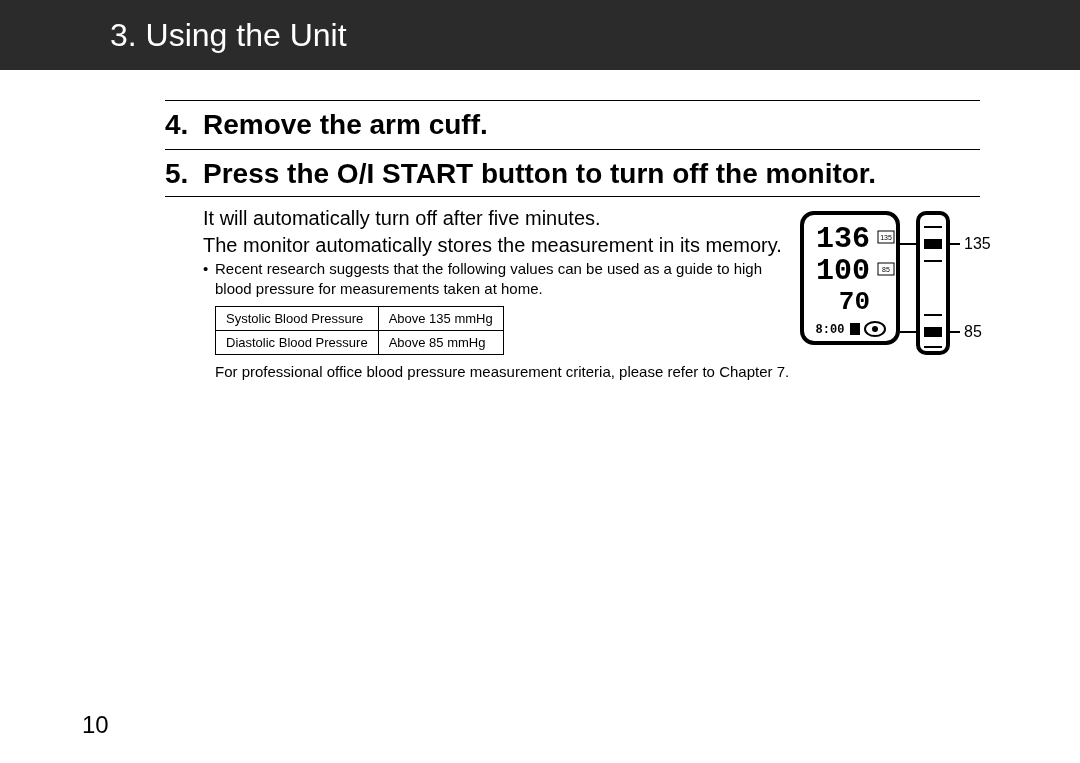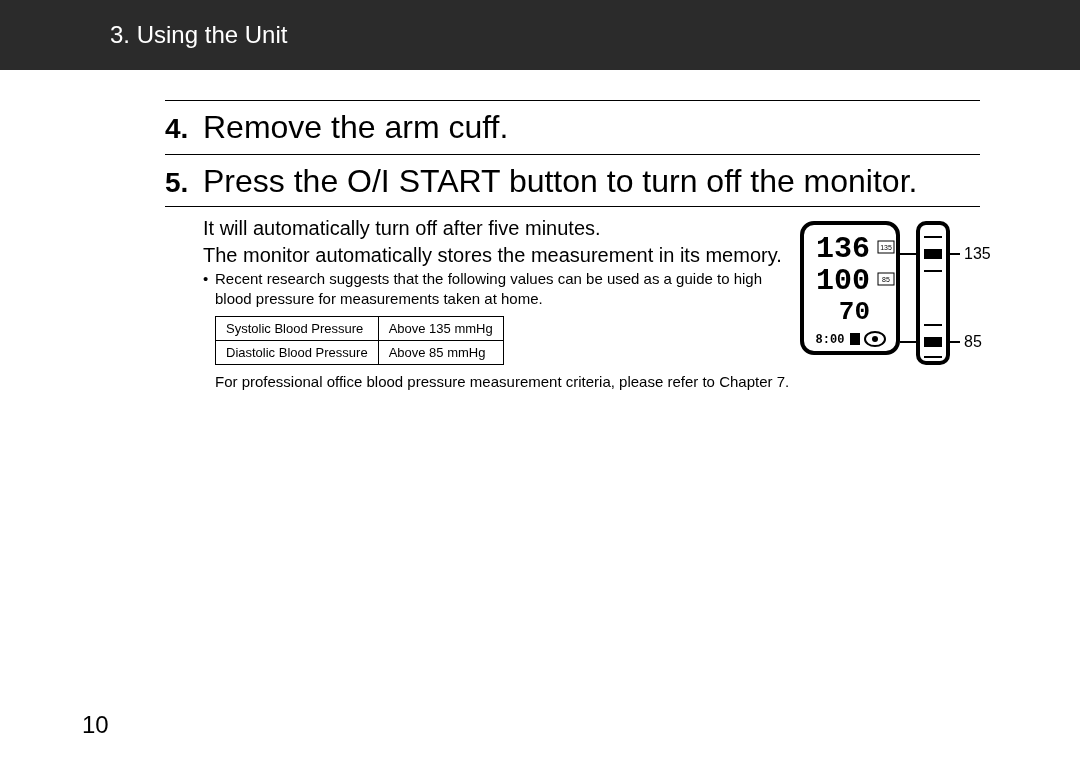--- a/index.html
+++ b/index.html
@@ -1,24 +1,24 @@
 <!DOCTYPE html>
 <html><head>
 <meta charset="utf-8">
 <style>
   * { box-sizing: border-box; margin: 0; padding: 0; }
   html, body { width: 1080px; height: 763px; background: #fff; font-family: Arial, Helvetica, sans-serif; color: #000; }
   .page { width: 1080px; height: 763px; position: relative; }
   .header-bar { background: #2b2b2b; color: #fff; height: 70px; width: 100%; display: flex; align-items: center; padding-left: 110px; }
-  .header-bar .title { font-size: 24px; font-weight: 400; }
+  .header-bar .title { font-size: 32px; font-weight: 400; }
   .content { padding: 30px 100px 0 165px; }
   .step { border-top: 1.5px solid #000; padding: 8px 0 6px 0; display: flex; align-items: baseline; }
   .step + .step { margin-top: 2px; }
   .step-num { font-size: 28px; font-weight: 700; width: 38px; flex-shrink: 0; }
-  .step-text { font-size: 32px; font-weight: 400; }
+  .step-text { font-size: 28px; font-weight: 700; }
   .second-block { border-bottom: 1.5px solid #000; }
   .body-area { display: flex; margin-top: 8px; }
   .body-text { flex: 1; padding-left: 38px; }
   .body-text .para { font-size: 20px; line-height: 1.35; }
   .important-label { font-size: 17px; font-weight: 700; margin-top: 14px; margin-bottom: 4px; }
   .bullet { font-size: 15px; line-height: 1.35; display: flex; }
   .bullet .dot { width: 12px; flex-shrink: 0; }
   .bp-table { border-collapse: collapse; margin: 6px 17px 6px 12px; }
   .bp-table td { border: 1px solid #000; font-size: 13px; padding: 4px 10px; }
   .post-table { font-size: 15px; line-height: 1.4; margin-left: 12px; }

